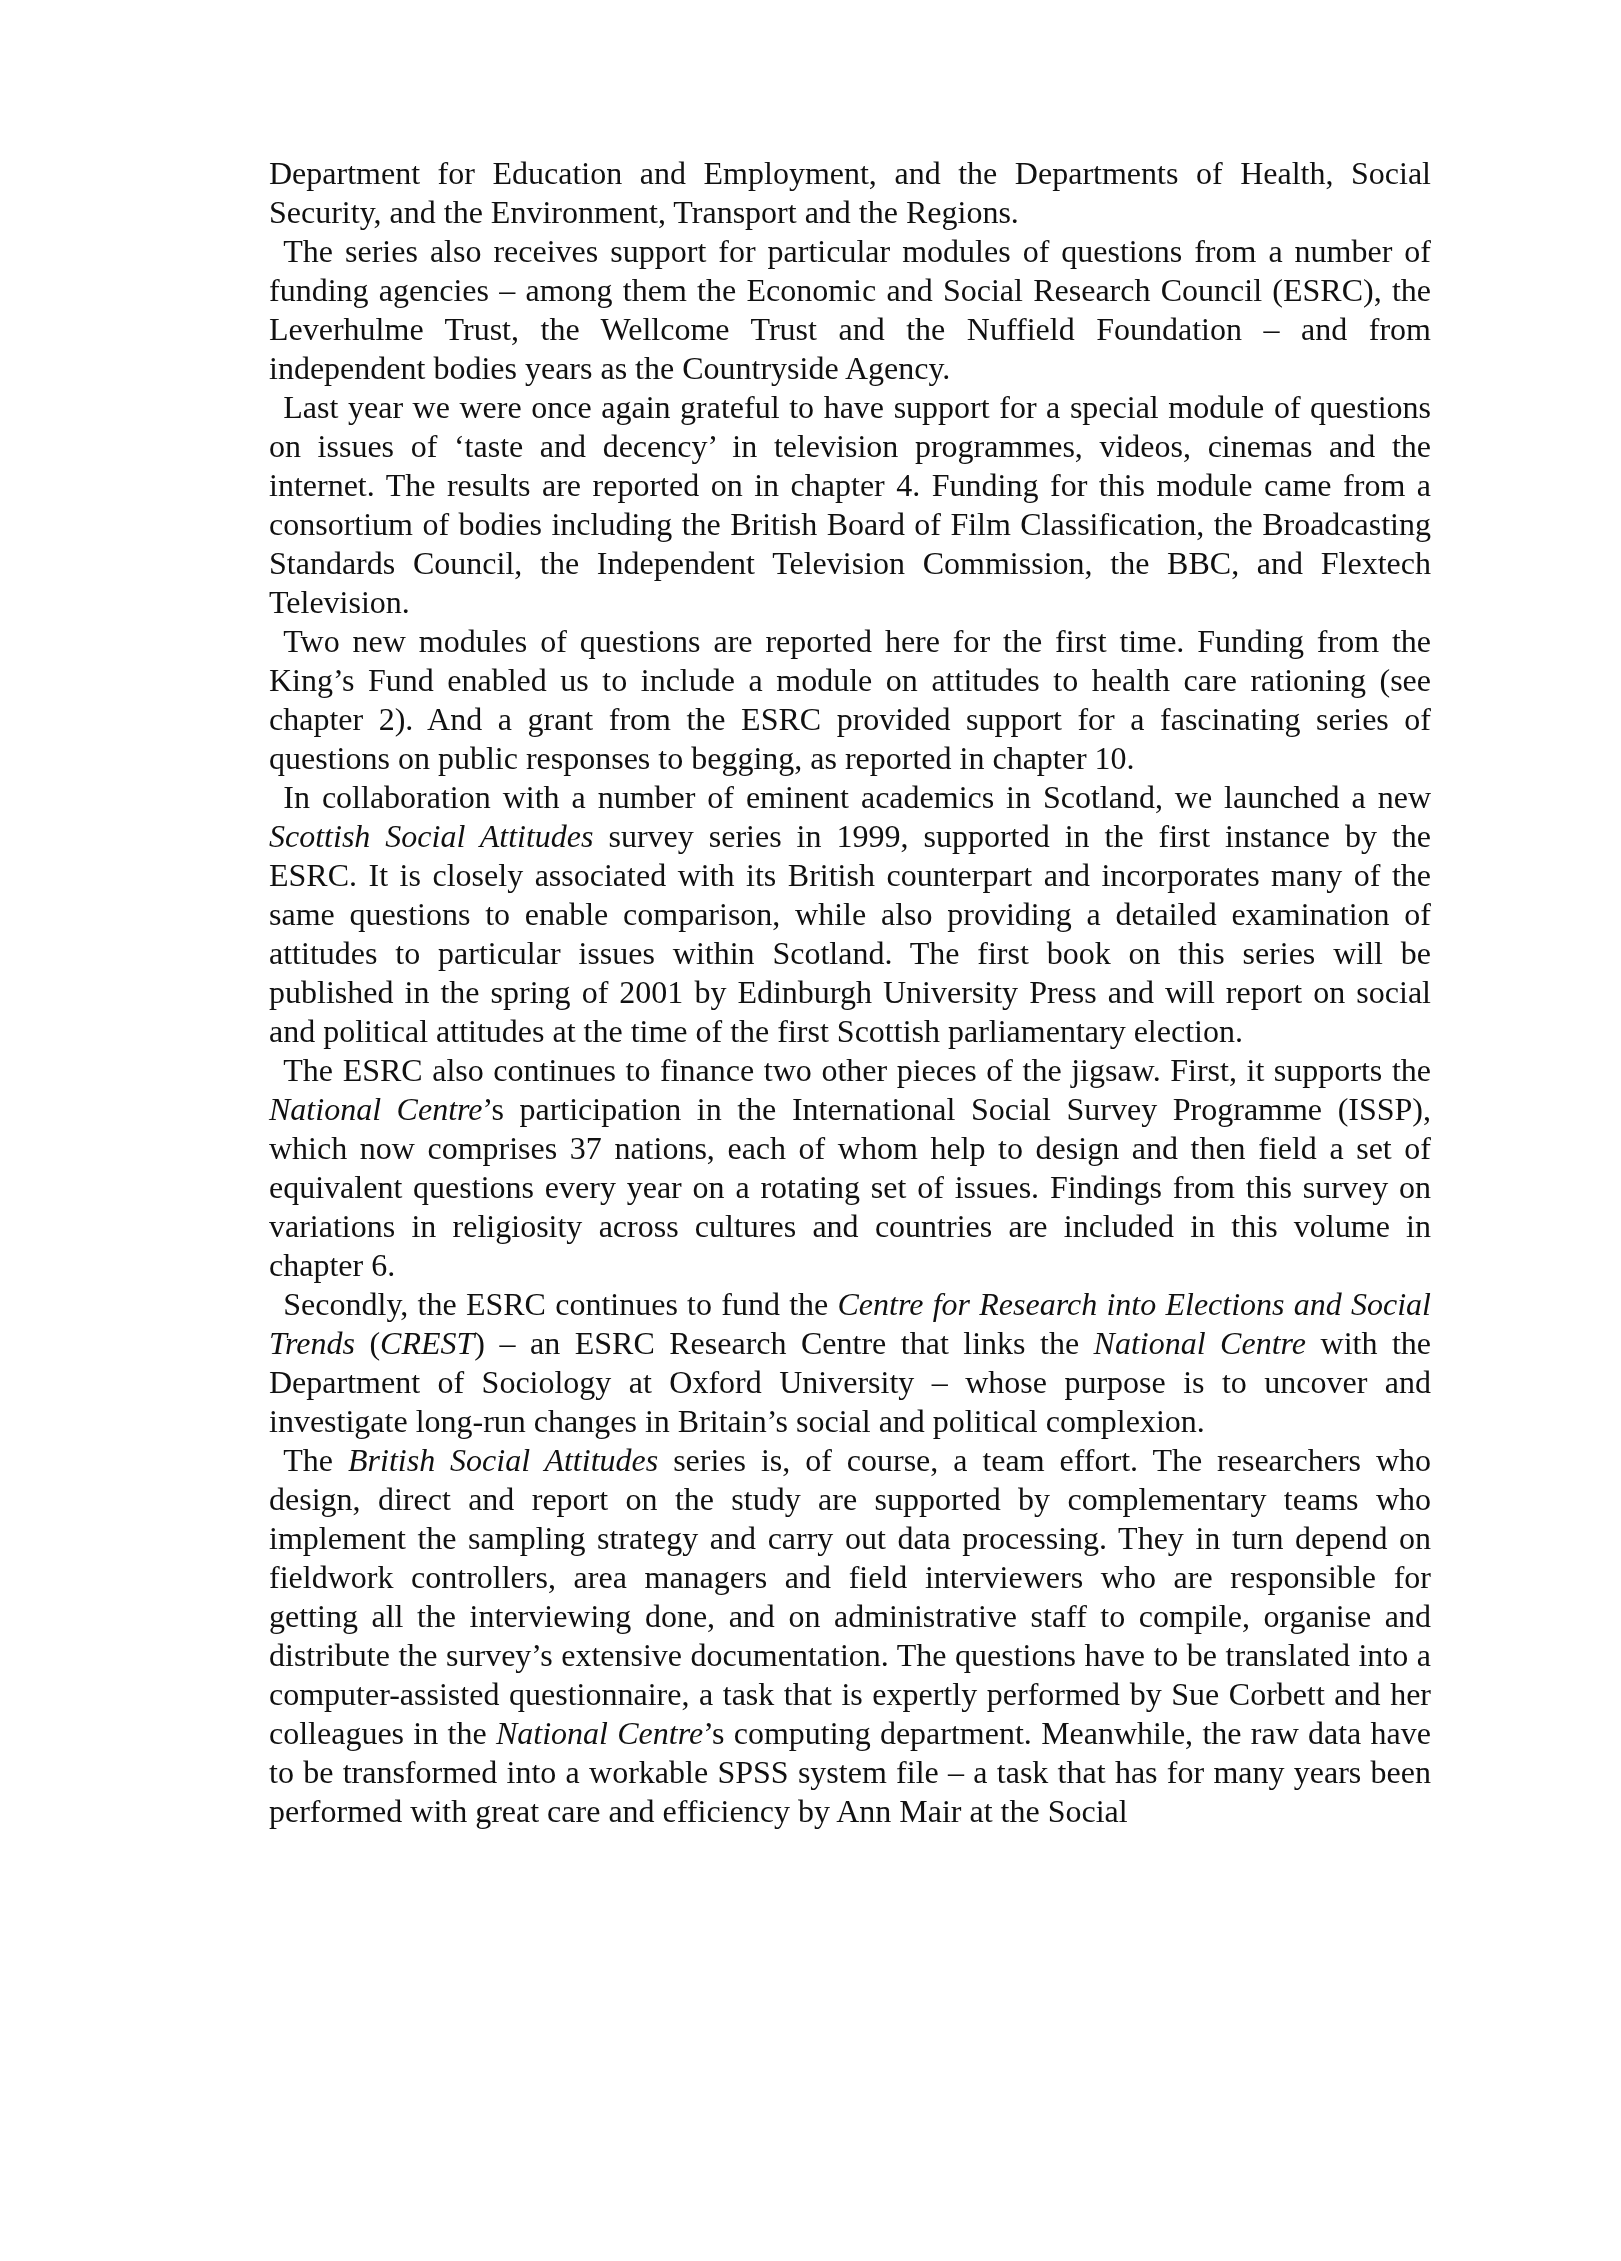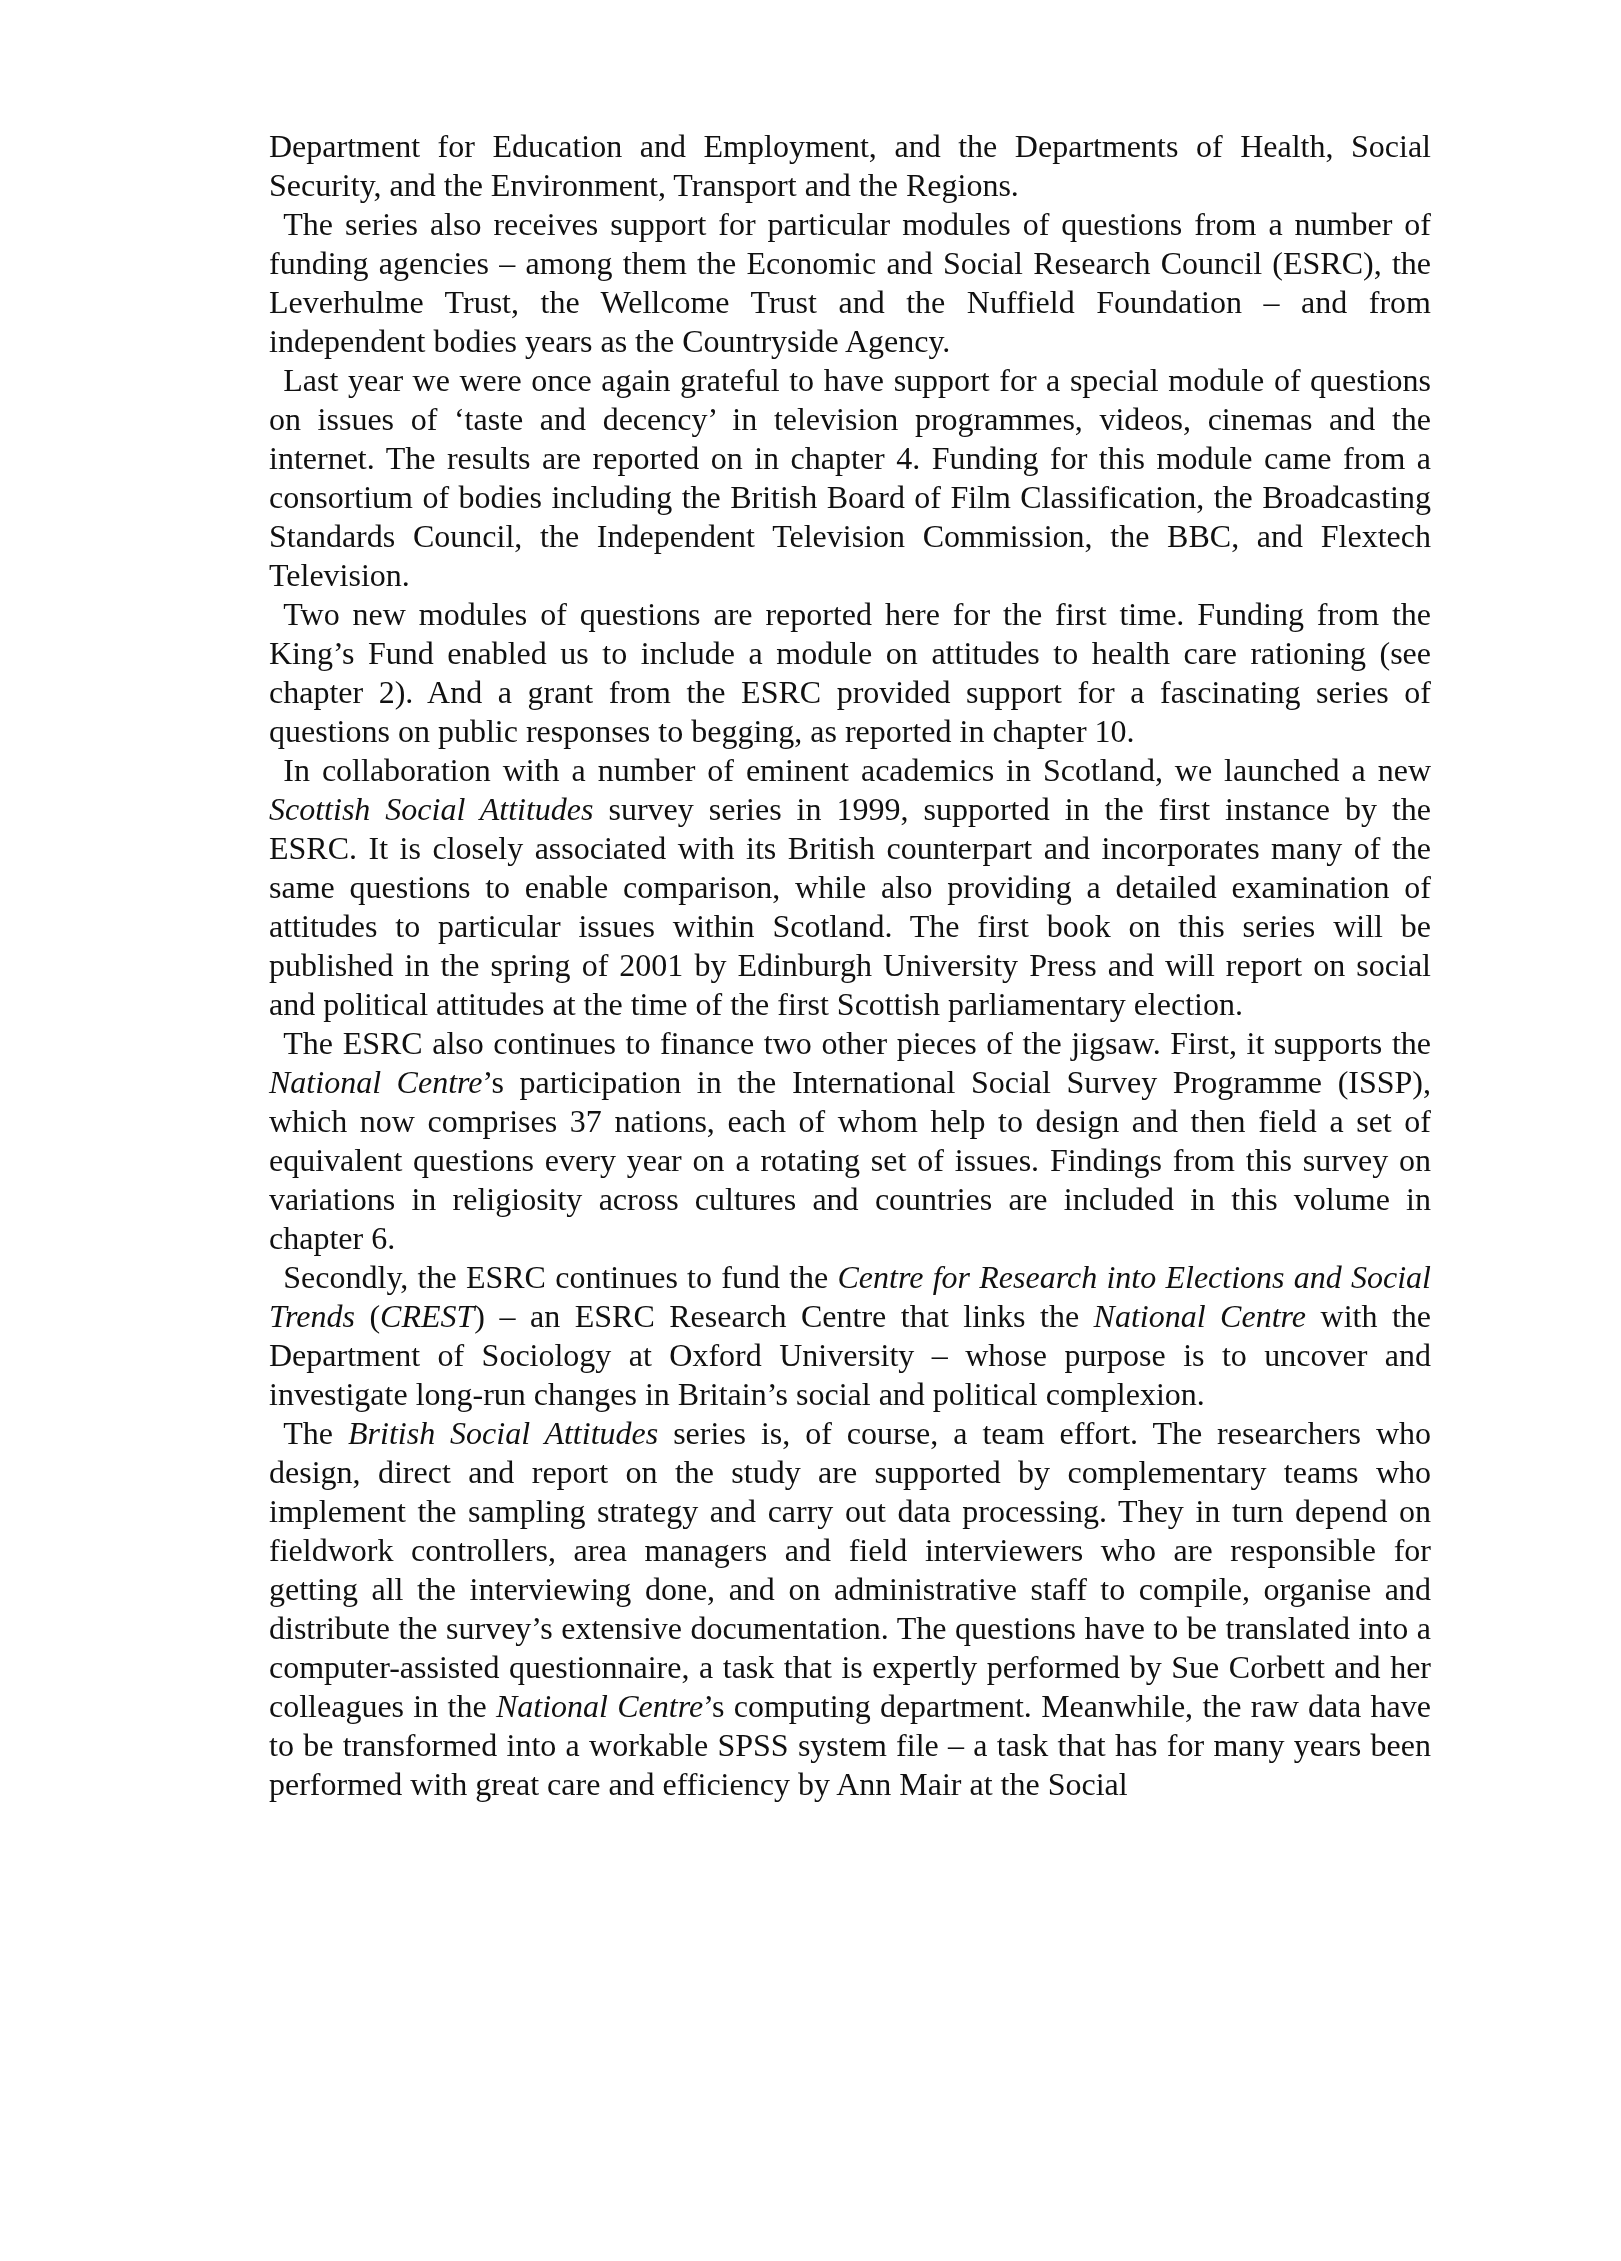--- a/index.html
+++ b/index.html
@@ -34,20 +34,21 @@
       top: 6.4px;
     }
     .running-title {
       position: absolute;
       left: 0;
       right: 0;
       top: 6.4px;
       text-align: center;
     }
     .body-text {
+      margin-top: 27px;
       font-family: "Liberation Serif", serif;
       font-size: 32px;
       line-height: 39px;
       text-align: justify;
     }
     .body-text p {
       margin: 0;
       text-indent: 14.3px;
     }
     .body-text p.first {

